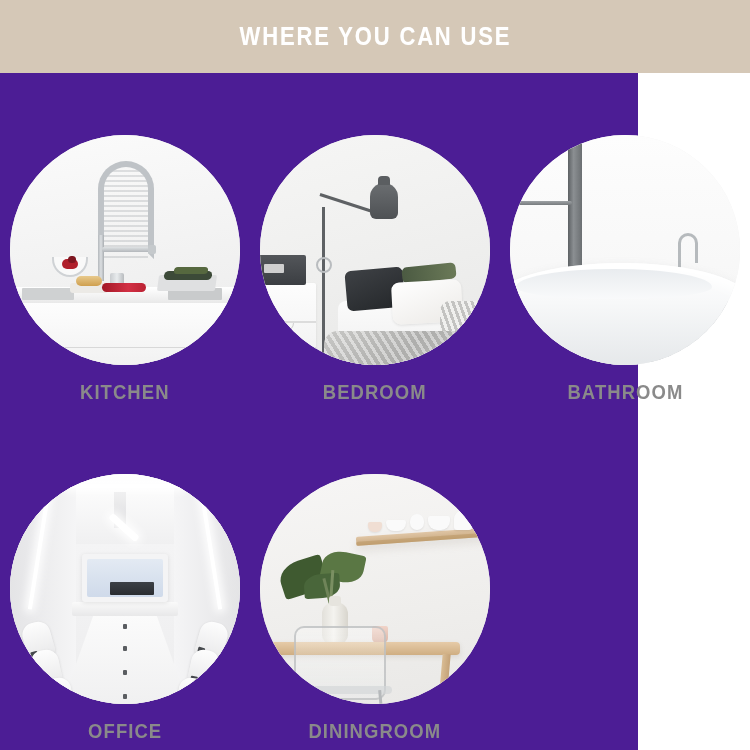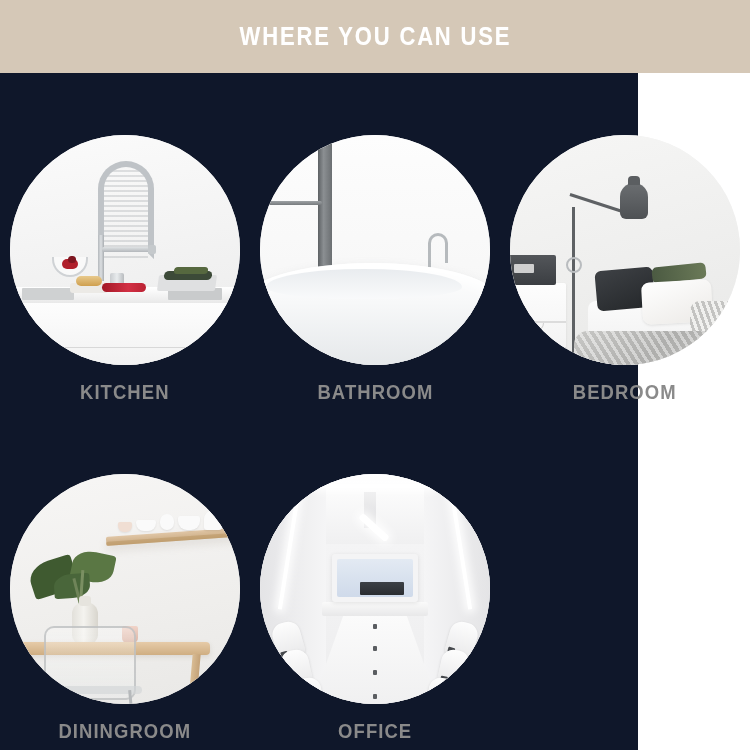--- a/index.html
+++ b/index.html
@@ -2,21 +2,21 @@
 <html><head>
 <meta charset="utf-8">
 <style>
   * { box-sizing: border-box; margin: 0; padding: 0; }
   html, body {
     width: 750px; height: 750px;
     background: #ffffff;
     font-family: "Liberation Sans", sans-serif;
     overflow: hidden;
   }
-  #page { position: relative; width: 638px; height: 750px; background: #0f172a; }
+  #page { position: relative; width: 638px; height: 750px; background: #4c1d95; }
 
   
   .banner {
     position: absolute; top: 0; left: 0;
     width: 750px; height: 73px;
     background: #d5c8b7;
     display: flex; align-items: center; justify-content: center;
   }
   .banner-title {
     color: #ffffff;
@@ -270,55 +270,84 @@
           <div class="kt-greens"></div>
           <div class="kt-greens2"></div>
         </div>
       </div>
       <div class="card-label">KITCHEN</div>
     </div>
 
     <div class="card">
       <div class="circle">
         <div class="scene">
-          <div class="bt-wall"></div>
-          <div class="bt-tile"></div>
-          <div class="bt-panel"></div>
-          <div class="bt-bar"></div>
-          <div class="bt-tap"></div>
-          <div class="bt-tub"></div>
-          <div class="bt-tub-inner"></div>
-        </div>
-      </div>
-      <div class="card-label">BATHROOM</div>
-    </div>
-
-    <div class="card">
-      <div class="circle">
-        <div class="scene">
           <div class="bd-wall"></div>
           <div class="bd-stand"></div>
           <div class="bd-drawer d1"></div>
           <div class="bd-drawer d2"></div>
           <div class="bd-handle h1"></div>
           <div class="bd-handle h2"></div>
           <div class="bd-box"></div>
           <div class="bd-pole"></div>
           <div class="bd-arm"></div>
           <div class="bd-shade"></div>
           <div class="bd-ring"></div>
           <div class="bd-mattress"></div>
           <div class="bd-dark-pillow"></div>
           <div class="bd-green"></div>
           <div class="bd-pillow"></div>
           <div class="bd-fur"></div>
           <div class="bd-blanket"></div>
         </div>
       </div>
       <div class="card-label">BEDROOM</div>
+    </div>
+
+    <div class="card">
+      <div class="circle">
+        <div class="scene">
+          <div class="bt-wall"></div>
+          <div class="bt-tile"></div>
+          <div class="bt-panel"></div>
+          <div class="bt-bar"></div>
+          <div class="bt-tap"></div>
+          <div class="bt-tub"></div>
+          <div class="bt-tub-inner"></div>
+        </div>
+      </div>
+      <div class="card-label">BATHROOM</div>
+    </div>
+
+    <div class="card">
+      <div class="circle">
+        <div class="scene">
+          <div class="of-room"></div>
+          <div class="of-ceil"></div>
+          <div class="of-wallL"></div>
+          <div class="of-wallR"></div>
+          <div class="of-ledTop"></div>
+          <div class="of-ledL"></div>
+          <div class="of-ledR"></div>
+          <div class="of-pendant"></div>
+          <div class="of-pendant-bar"></div>
+          <div class="of-credenza"></div>
+          <div class="of-screen">
+            <div class="of-screen-in"></div>
+            <div class="of-screen-bar"></div>
+          </div>
+          <div class="of-table"></div>
+          <div class="of-chair cl1"></div>
+          <div class="of-chair cl2"></div>
+          <div class="of-chair cl3"></div>
+          <div class="of-chair cr1"></div>
+          <div class="of-chair cr2"></div>
+          <div class="of-chair cr3"></div>
+        </div>
+      </div>
+      <div class="card-label">OFFICE</div>
     </div>
 
     <div class="card">
       <div class="circle">
         <div class="scene">
           <div class="dn-wall"></div>
           <div class="dn-shelf"></div>
           <div class="dn-shelf-lip"></div>
           <div class="dn-cer c1"></div>
           <div class="dn-cer c2"></div>
@@ -338,43 +367,14 @@
           <div class="dn-chair-back"></div>
           <div class="dn-chair-seat"></div>
           <div class="dn-chair-leg g1"></div>
           <div class="dn-chair-leg g3"></div>
           <div class="dn-chair-leg g2"></div>
         </div>
       </div>
       <div class="card-label">DININGROOM</div>
     </div>
 
-    <div class="card">
-      <div class="circle">
-        <div class="scene">
-          <div class="of-room"></div>
-          <div class="of-ceil"></div>
-          <div class="of-wallL"></div>
-          <div class="of-wallR"></div>
-          <div class="of-ledTop"></div>
-          <div class="of-ledL"></div>
-          <div class="of-ledR"></div>
-          <div class="of-pendant"></div>
-          <div class="of-pendant-bar"></div>
-          <div class="of-credenza"></div>
-          <div class="of-screen">
-            <div class="of-screen-in"></div>
-            <div class="of-screen-bar"></div>
-          </div>
-          <div class="of-table"></div>
-          <div class="of-chair cl1"></div>
-          <div class="of-chair cl2"></div>
-          <div class="of-chair cl3"></div>
-          <div class="of-chair cr1"></div>
-          <div class="of-chair cr2"></div>
-          <div class="of-chair cr3"></div>
-        </div>
-      </div>
-      <div class="card-label">OFFICE</div>
-    </div>
-
   </div>
 </div>
 
 </body></html>

